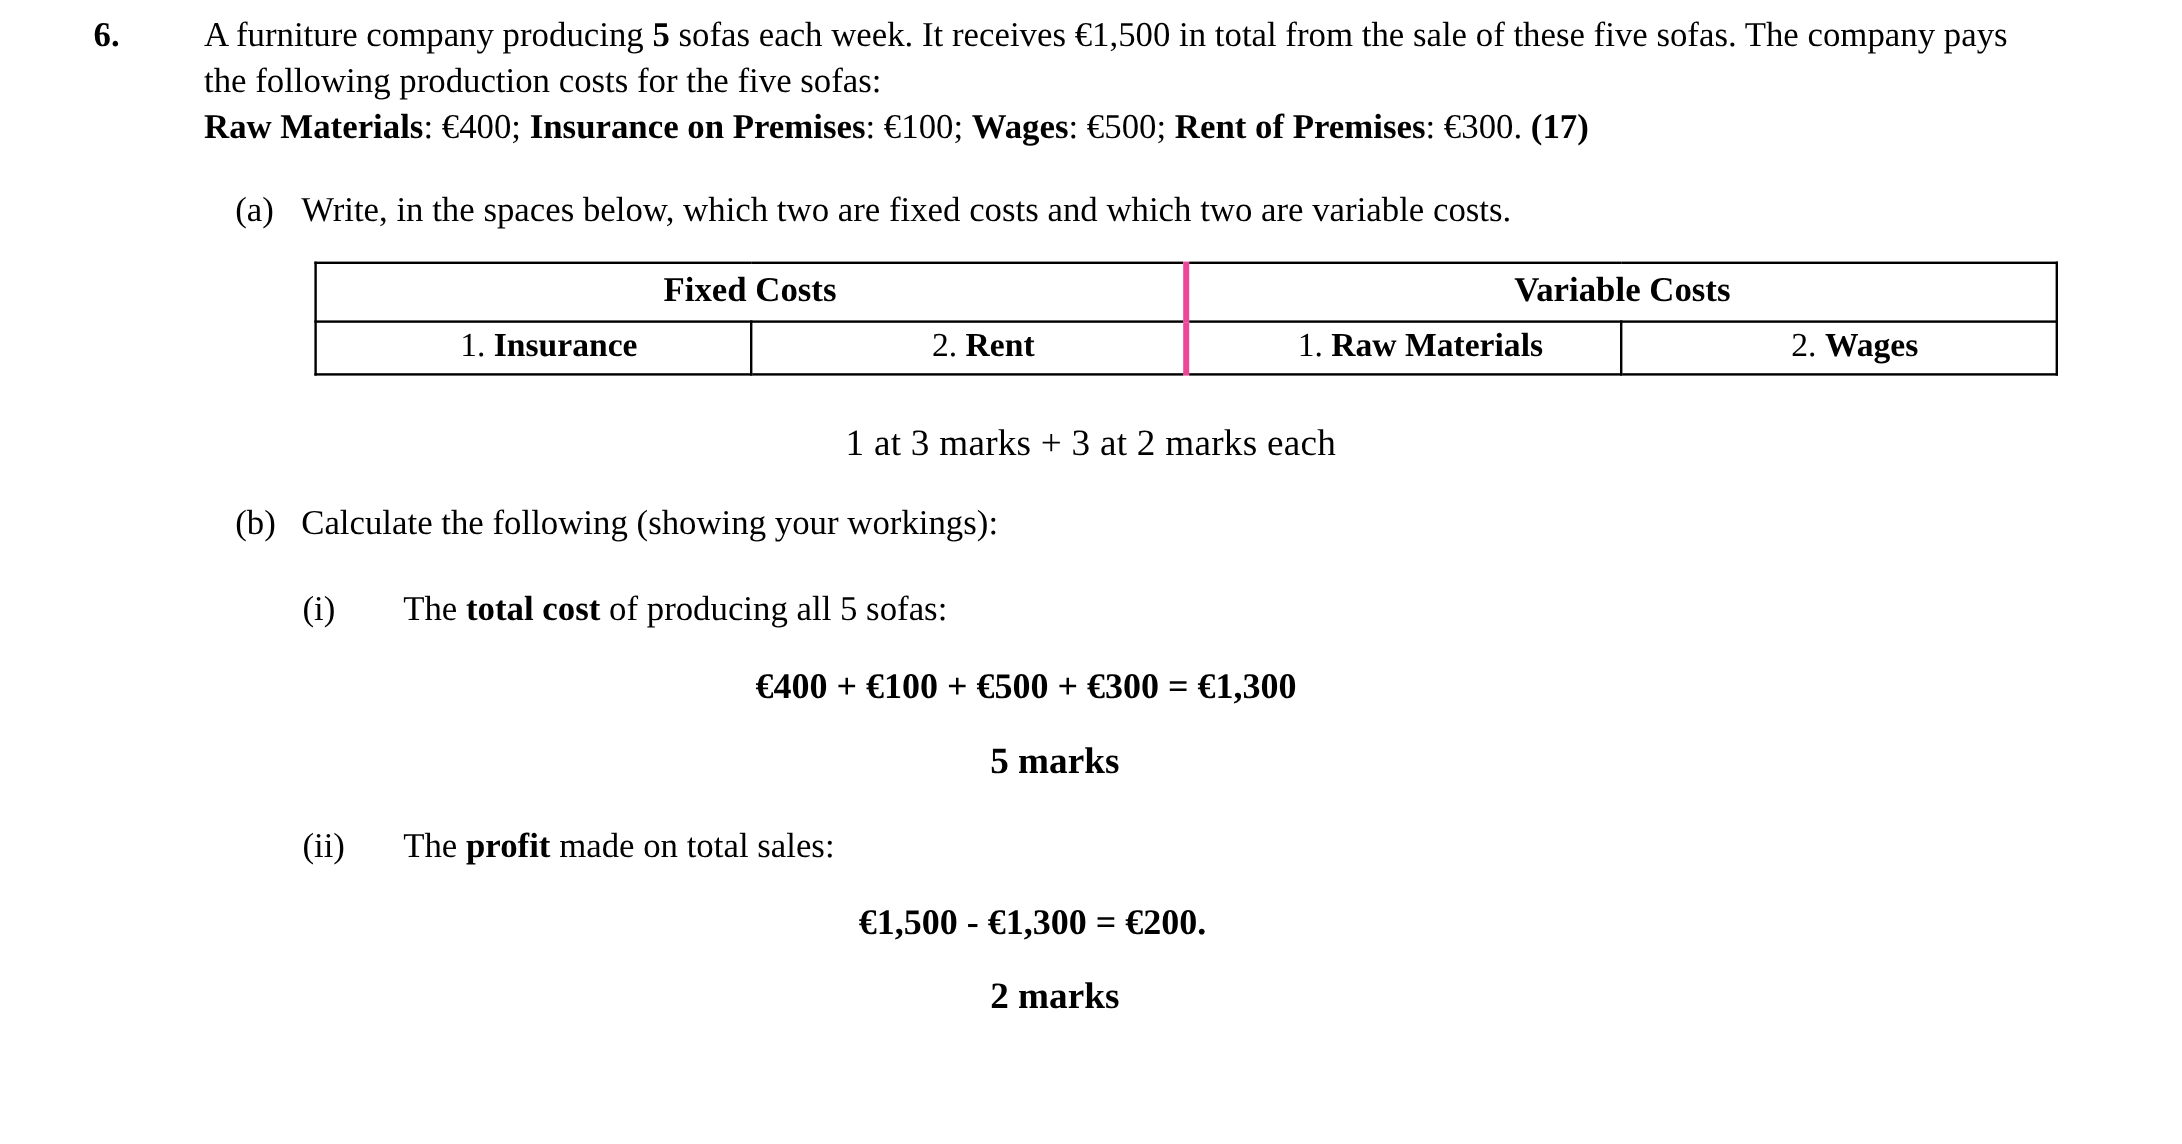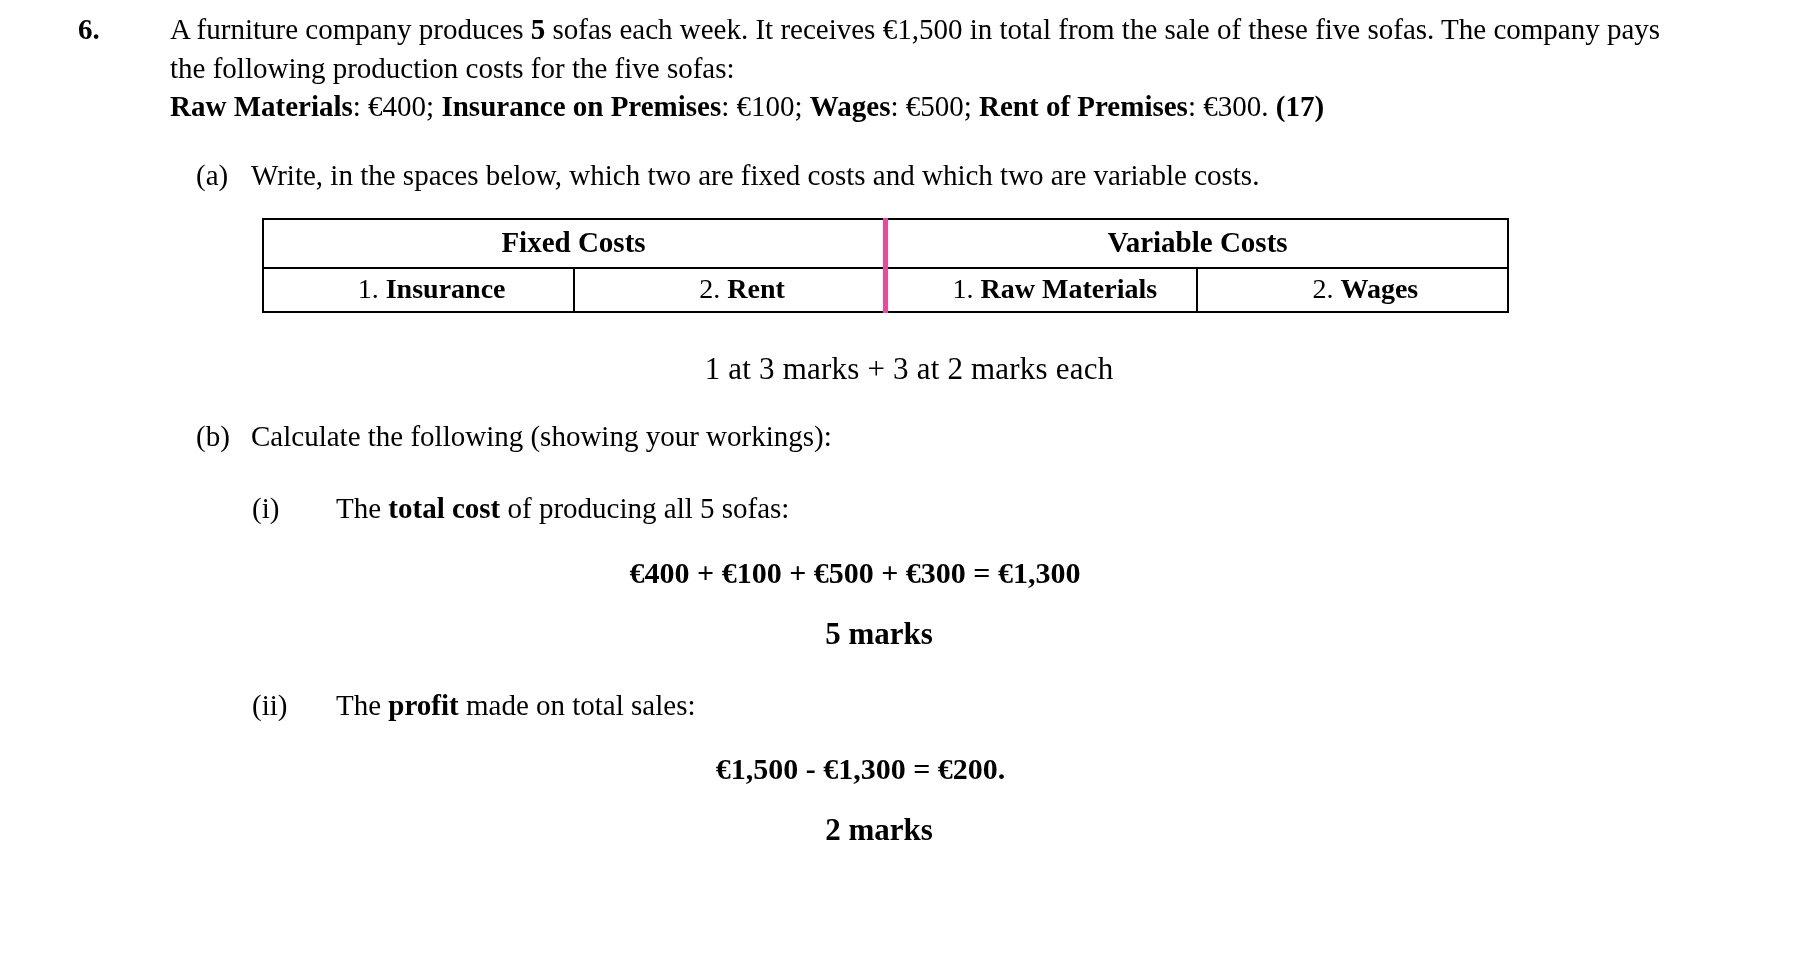--- a/index.html
+++ b/index.html
@@ -64,21 +64,21 @@
     flex: 1 1 auto;
   }
 
   
   .table-wrap {
     padding-left: 262px;
     margin-top: 24px;
   }
   table.costs {
     border-collapse: collapse;
-    width: 1247px;
+    width: 1453px;
     table-layout: fixed;
   }
   table.costs th, table.costs td {
     border: 2px solid #000;
     font-size: 28px;
     padding: 3px 0 5px 0;
     line-height: 1.2;
   }
   table.costs th {
     text-align: center;
@@ -137,21 +137,21 @@
   }
 </style>
 </head>
 <body>
 
 <div class="page">
 
   <div class="qrow">
     <div class="qnum">6.</div>
     <div class="qbody">
-      <p><span>A furniture company produces </span><b>5</b><span> sofas each week. It receives €1,500 in total from the sale of these five sofas. The company pays the following production costs for the five sofas:</span></p>
+      <p><span>A furniture company producing </span><b>5</b><span> sofas each week. It receives €1,500 in total from the sale of these five sofas. The company pays the following production costs for the five sofas:</span></p>
       <p><b>Raw Materials</b><span>: €400; </span><b>Insurance on Premises</b><span>: €100; </span><b>Wages</b><span>: €500; </span><b>Rent of Premises</b><span>: €300. </span><b>(17)</b></p>
     </div>
   </div>
 
   <div class="part">
     <div class="part-label">(a)</div>
     <div class="part-text">Write, in the spaces below, which two are fixed costs and which two are variable costs.</div>
   </div>
 
   <div class="table-wrap">

